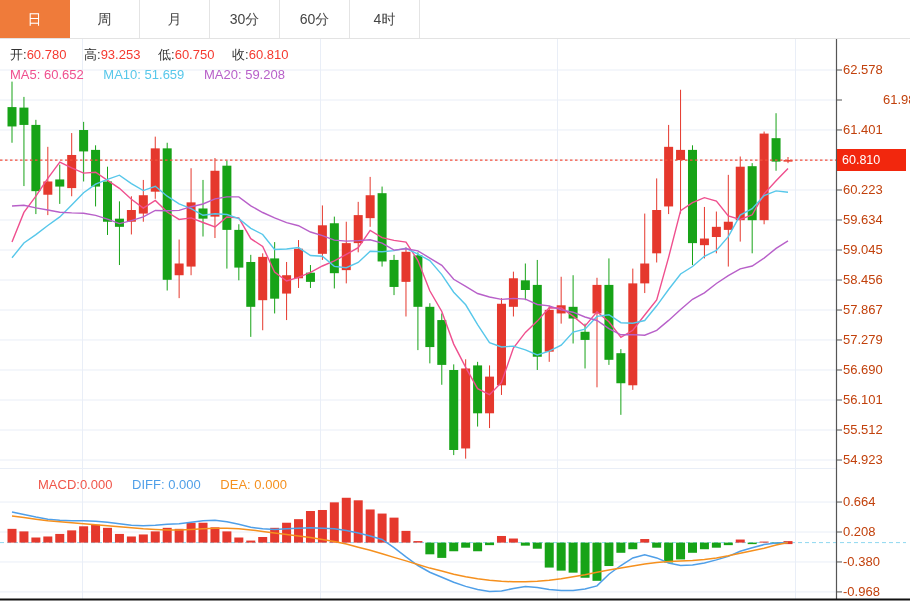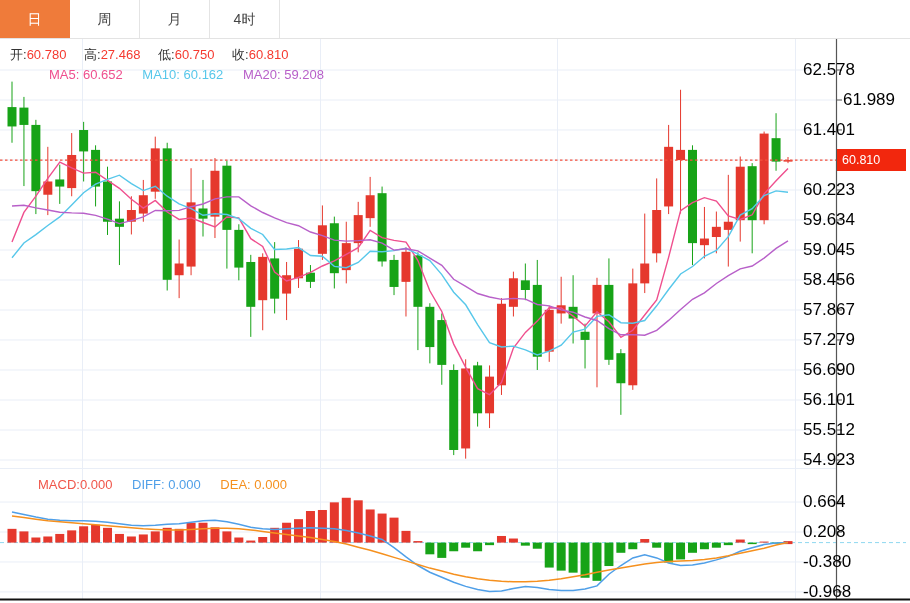--- a/index.html
+++ b/index.html
@@ -12,39 +12,41 @@
        border-right:1px solid #e4e4e4;cursor:pointer;box-sizing:border-box;background:#fff;}
   .tab.active{background:var(--accent);color:#fff;border-right-color:var(--accent);}
   
   svg.chartcv{position:absolute;left:0;top:0;}
   
   .row{position:absolute;font-size:13px;white-space:nowrap;z-index:4;}
   .ohlc-row{left:10px;top:46px;color:#333;}
   .ohlc-row .qv{color:var(--val);margin-right:14px;}
   .ma-row{left:10px;top:67px;}
   .ma-row .mi{margin-right:16px;}
-  .ma5{color:var(--ma5);margin-left:39px;} .ma10{color:var(--ma10);} .ma20{color:var(--ma20);text-align:center;}
+  .ma5{color:var(--ma5);} .ma10{color:var(--ma10);} .ma20{color:var(--ma20);text-align:center;}
   .macd-row{left:10px;top:477px;}
   .macd-row .mi{margin-right:16px;}
   .mc0{color:var(--macdlbl);margin-left:28px;} .mc1{color:var(--diff);} .mc2{color:var(--dea);}
   
-  .axlab{position:absolute;left:803px;width:62px;font-size:17px;color:#000000;line-height:16px;z-index:3;}
+  .axlab{position:absolute;left:843px;width:62px;font-size:13px;color:#c2410c;line-height:16px;z-index:3;}
   .price-tag{position:absolute;left:837px;top:149px;width:69px;height:22px;line-height:22px;
              background:var(--tagbg);color:#fff;font-size:12.5px;padding-left:5px;
              box-sizing:border-box;z-index:6;}
 </style>
 </head>
 <body>
 
 <div class="app">
 
   <div class="toolbar">
     <div class="tab active">日</div>
     <div class="tab">周</div>
     <div class="tab">月</div>
+    <div class="tab">30分</div>
+    <div class="tab">60分</div>
     <div class="tab">4时</div>
   </div>
 
   <svg id="chart-svg" class="chartcv" width="910" height="603">
       <g>
         <line x1="0" y1="70" x2="836" y2="70" stroke="#e9eef7"></line>
         <line x1="0" y1="100.0095500000003" x2="836" y2="100.0095500000003" stroke="#e9eef7"></line>
         <line x1="0" y1="129.96814999999998" x2="836" y2="129.96814999999998" stroke="#e9eef7"></line>
         <line x1="0" y1="159.97770000000028" x2="836" y2="159.97770000000028" stroke="#e9eef7"></line>
         <line x1="0" y1="189.98725000000022" x2="836" y2="189.98725000000022" stroke="#e9eef7"></line>
@@ -295,28 +297,28 @@
         <line x1="836" y1="502.04380000000003" x2="842" y2="502.04380000000003" stroke="#555555"></line>
         <line x1="836" y1="532.0024000000001" x2="842" y2="532.0024000000001" stroke="#555555"></line>
         <line x1="836" y1="561.961" x2="842" y2="561.961" stroke="#555555"></line>
         <line x1="836" y1="591.9196000000001" x2="842" y2="591.9196000000001" stroke="#555555"></line>
       </g>
       <line x1="0" y1="599.5" x2="910" y2="599.5" stroke="#111111" stroke-width="2"></line>
     </svg>
 
   <div class="row ohlc-row">
     <span>开:</span><span class="qv">60.780</span>
-    <span>高:</span><span class="qv">27.468</span>
+    <span>高:</span><span class="qv">93.253</span>
     <span>低:</span><span class="qv">60.750</span>
     <span>收:</span><span class="qv">60.810</span>
   </div>
 
   <div class="row ma-row">
     <span class="mi ma5"><span>MA5:</span> <span>60.652</span></span>
-    <span class="mi ma10"><span>MA10:</span> <span>60.162</span></span>
+    <span class="mi ma10"><span>MA10:</span> <span>51.659</span></span>
     <span class="mi ma20"><span>MA20:</span> <span>59.208</span></span>
   </div>
 
   <div class="row macd-row">
     <span class="mi mc0"><span>MACD:</span><span>0.000</span></span>
     <span class="mi mc1"><span>DIFF:</span> <span>0.000</span></span>
     <span class="mi mc2"><span>DEA:</span> <span>0.000</span></span>
   </div>
 
   <div id="axis-labels">

